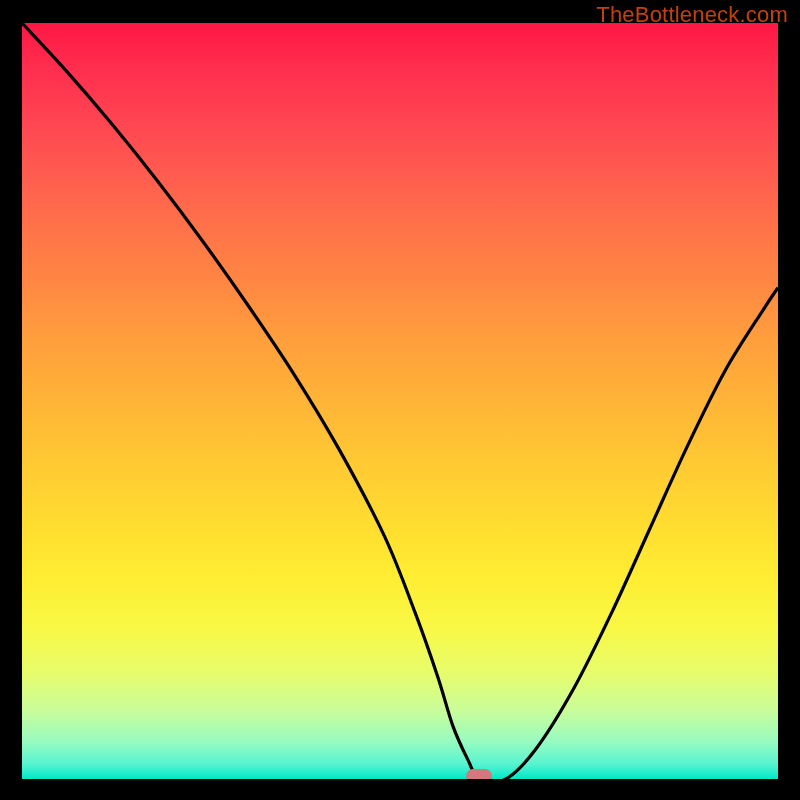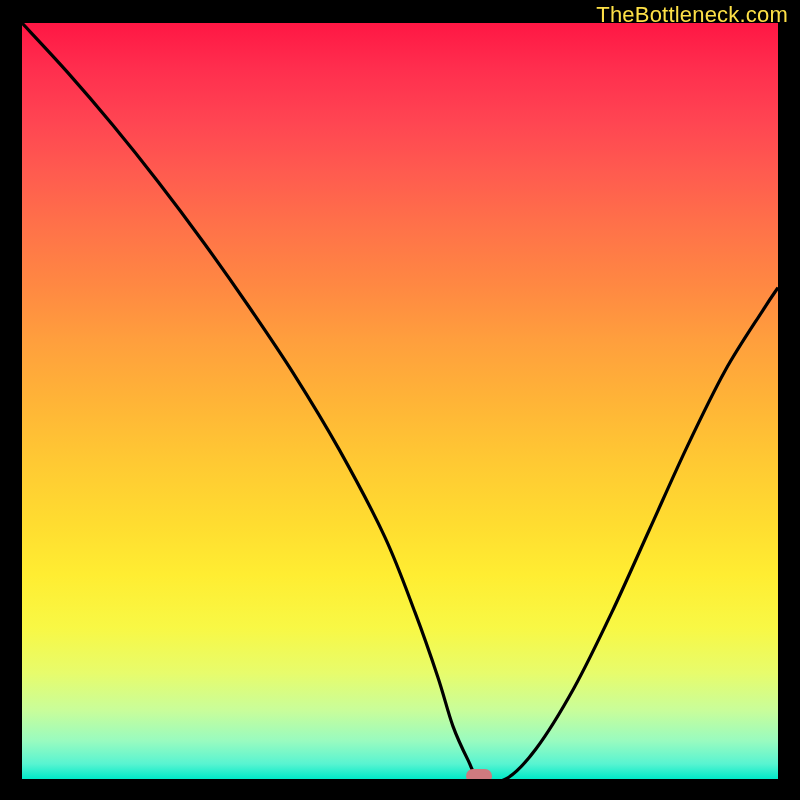--- a/index.html
+++ b/index.html
@@ -14,21 +14,21 @@
 .frame {
   position: relative;
   width: 800px;
   height: 800px;
   background: #000;
 }
 .watermark {
   position: absolute;
   top: 2px;
   right: 12px;
-  color: #fde047;
+  color: #c2410c;
   font-size: 22px;
   font-weight: 500;
   letter-spacing: 0.2px;
   z-index: 5;
 }
 .plot {
   position: absolute;
   left: 22px;
   top: 23px;
   width: 756px;

